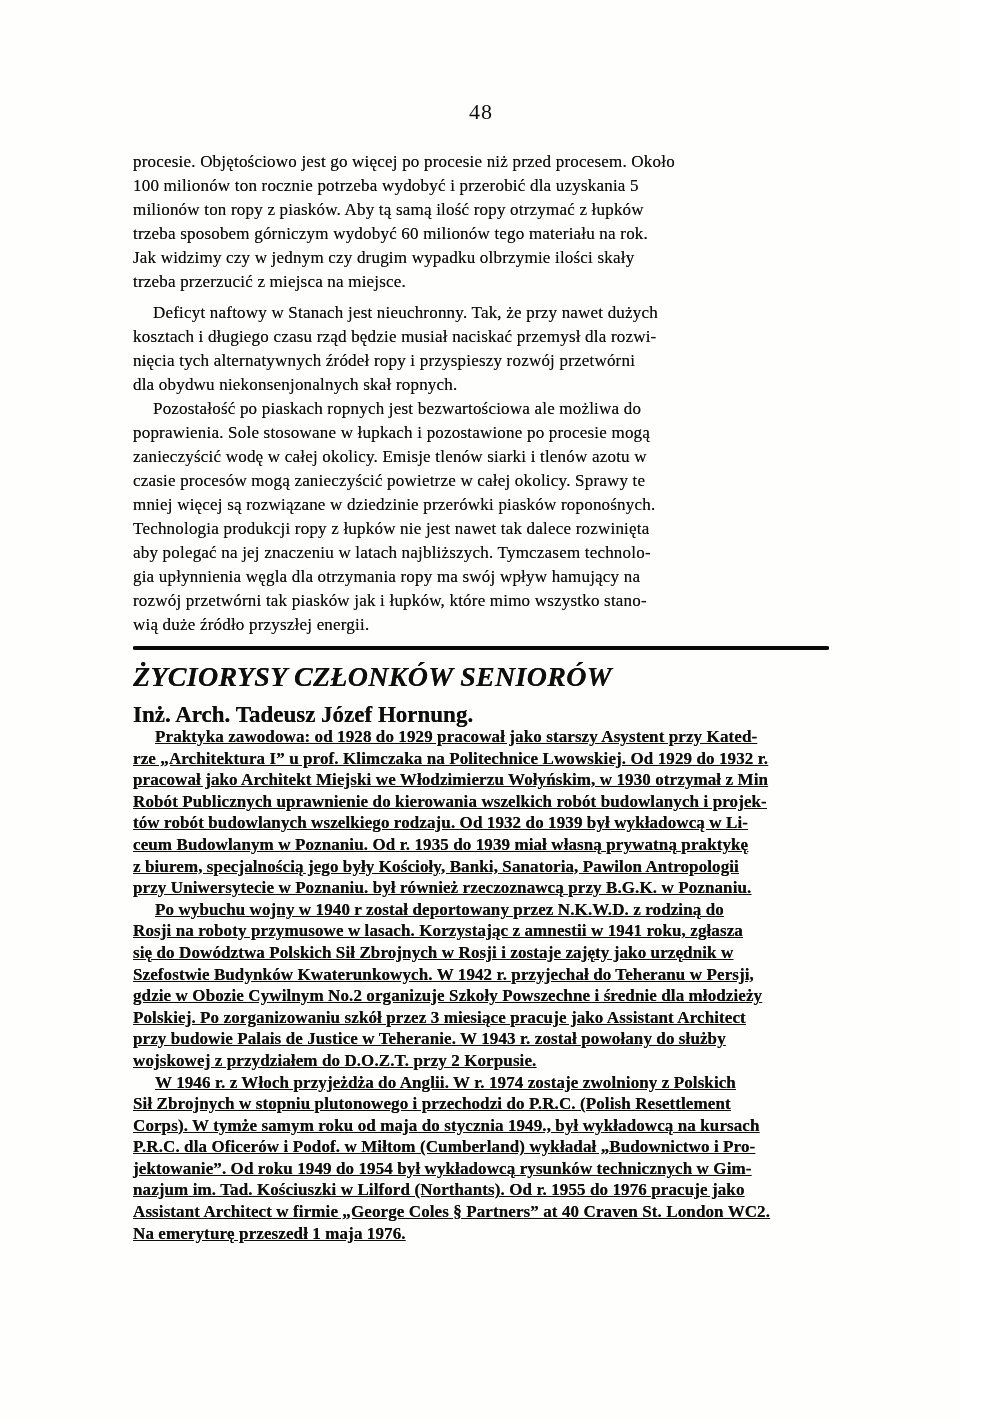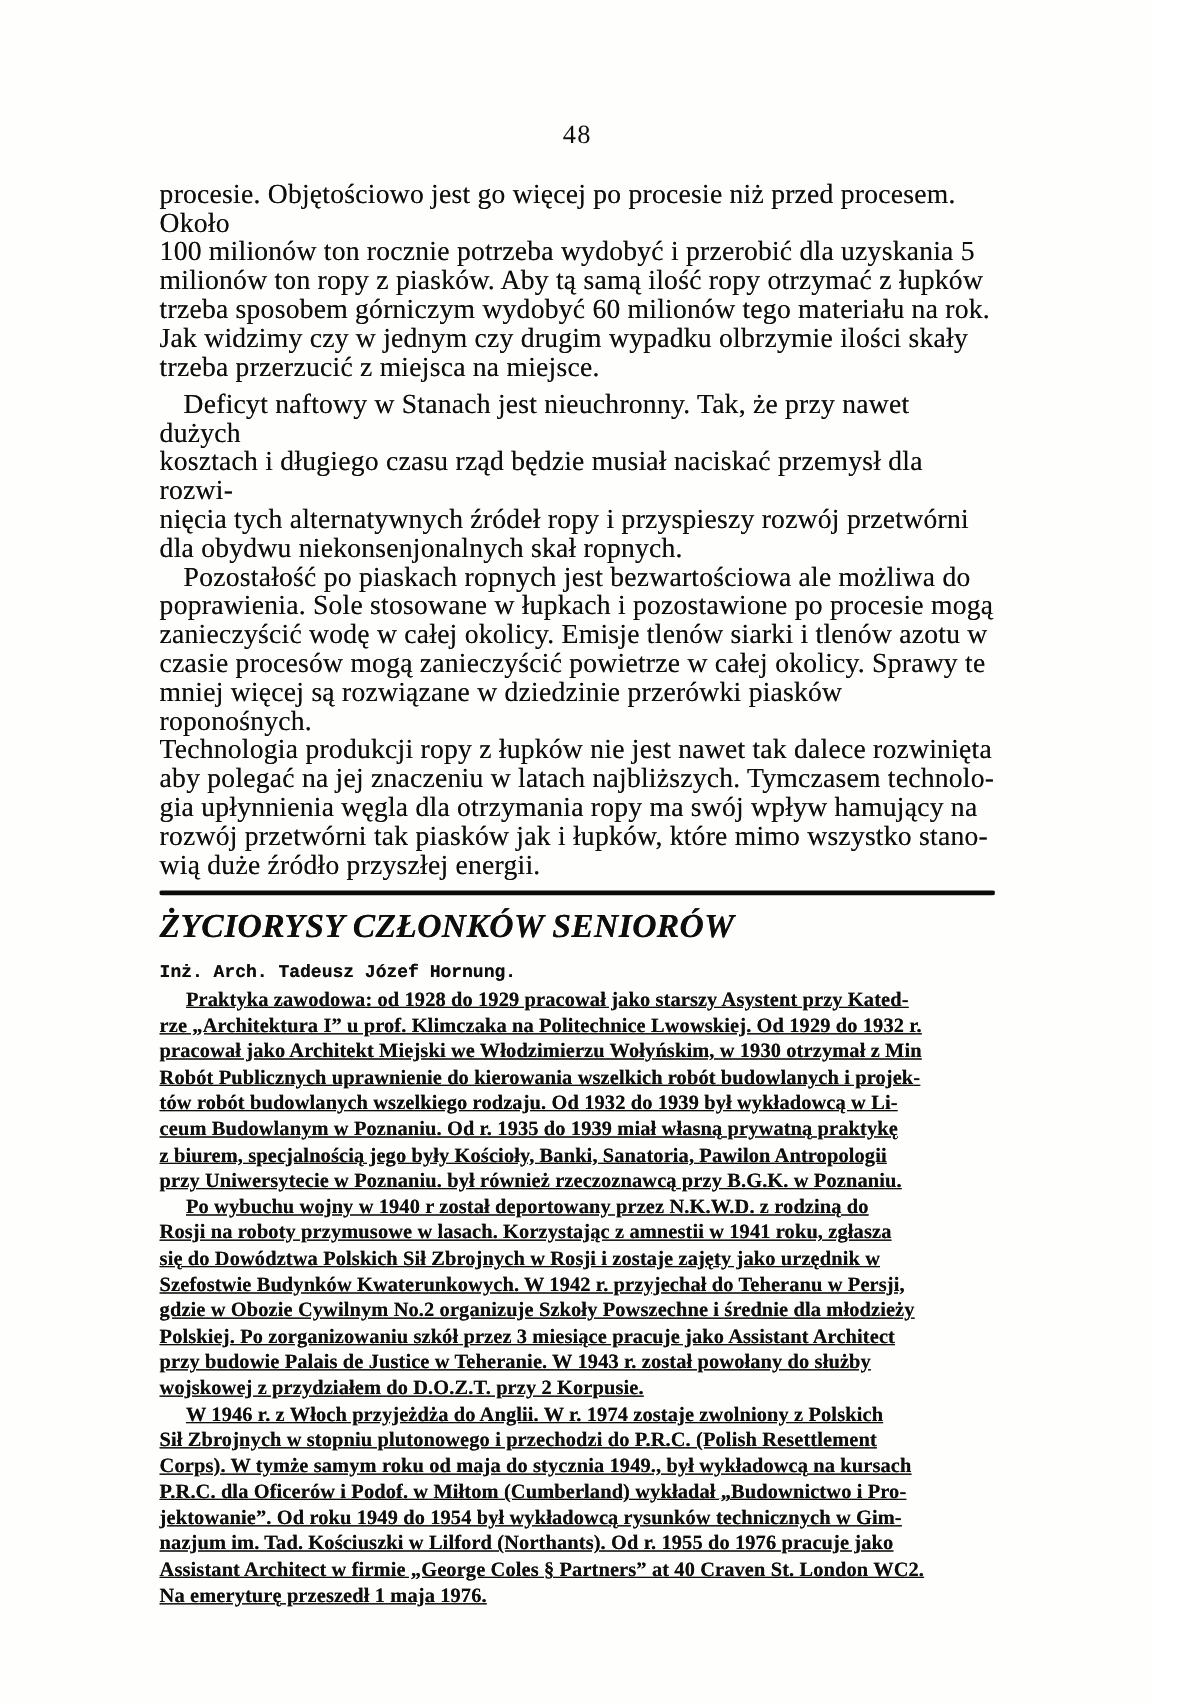--- a/index.html
+++ b/index.html
@@ -20,21 +20,21 @@
   }
   .page-number {
     text-align: center;
     font-size: 22px;
     line-height: 24px;
     margin-bottom: 26px;
     letter-spacing: 1px;
   }
   .top-section p {
     margin: 0;
-    font-size: 23px;
+    font-size: 17px;
     line-height: 24px;
     white-space: pre-line;
     letter-spacing: 0.2px;
     text-shadow: 0 0 0.4px rgba(0,0,0,0.65);
   }
   .top-section p.indent { text-indent: 20px; }
   .top-section p.gap { margin-top: 7px; }
   .rule {
     height: 4px;
     background: #0b0b0b;
@@ -44,26 +44,25 @@
   .section-heading {
     font-size: 28px;
     font-weight: bold;
     margin: 15px 0 0 0;
     line-height: 24px;
     letter-spacing: 0.3px;
     text-shadow: 0 0 0.5px rgba(0,0,0,0.8);
     font-style: italic;
   }
   .member-name {
-    font-size: 15px;
+    font-size: 23px;
     font-weight: bold;
     margin: 15px 0 0 0;
     line-height: 22px;
     text-shadow: 0 0 0.5px rgba(0,0,0,0.8);
-    font-family: Liberation Mono, monospace;
   }
   .members p {
     margin: 0;
     font-size: 17px;
     font-weight: bold;
     line-height: 21.6px;
     white-space: pre-line;
     letter-spacing: 0.1px;
     text-shadow: 0 0 0.4px rgba(0,0,0,0.7);
   }

